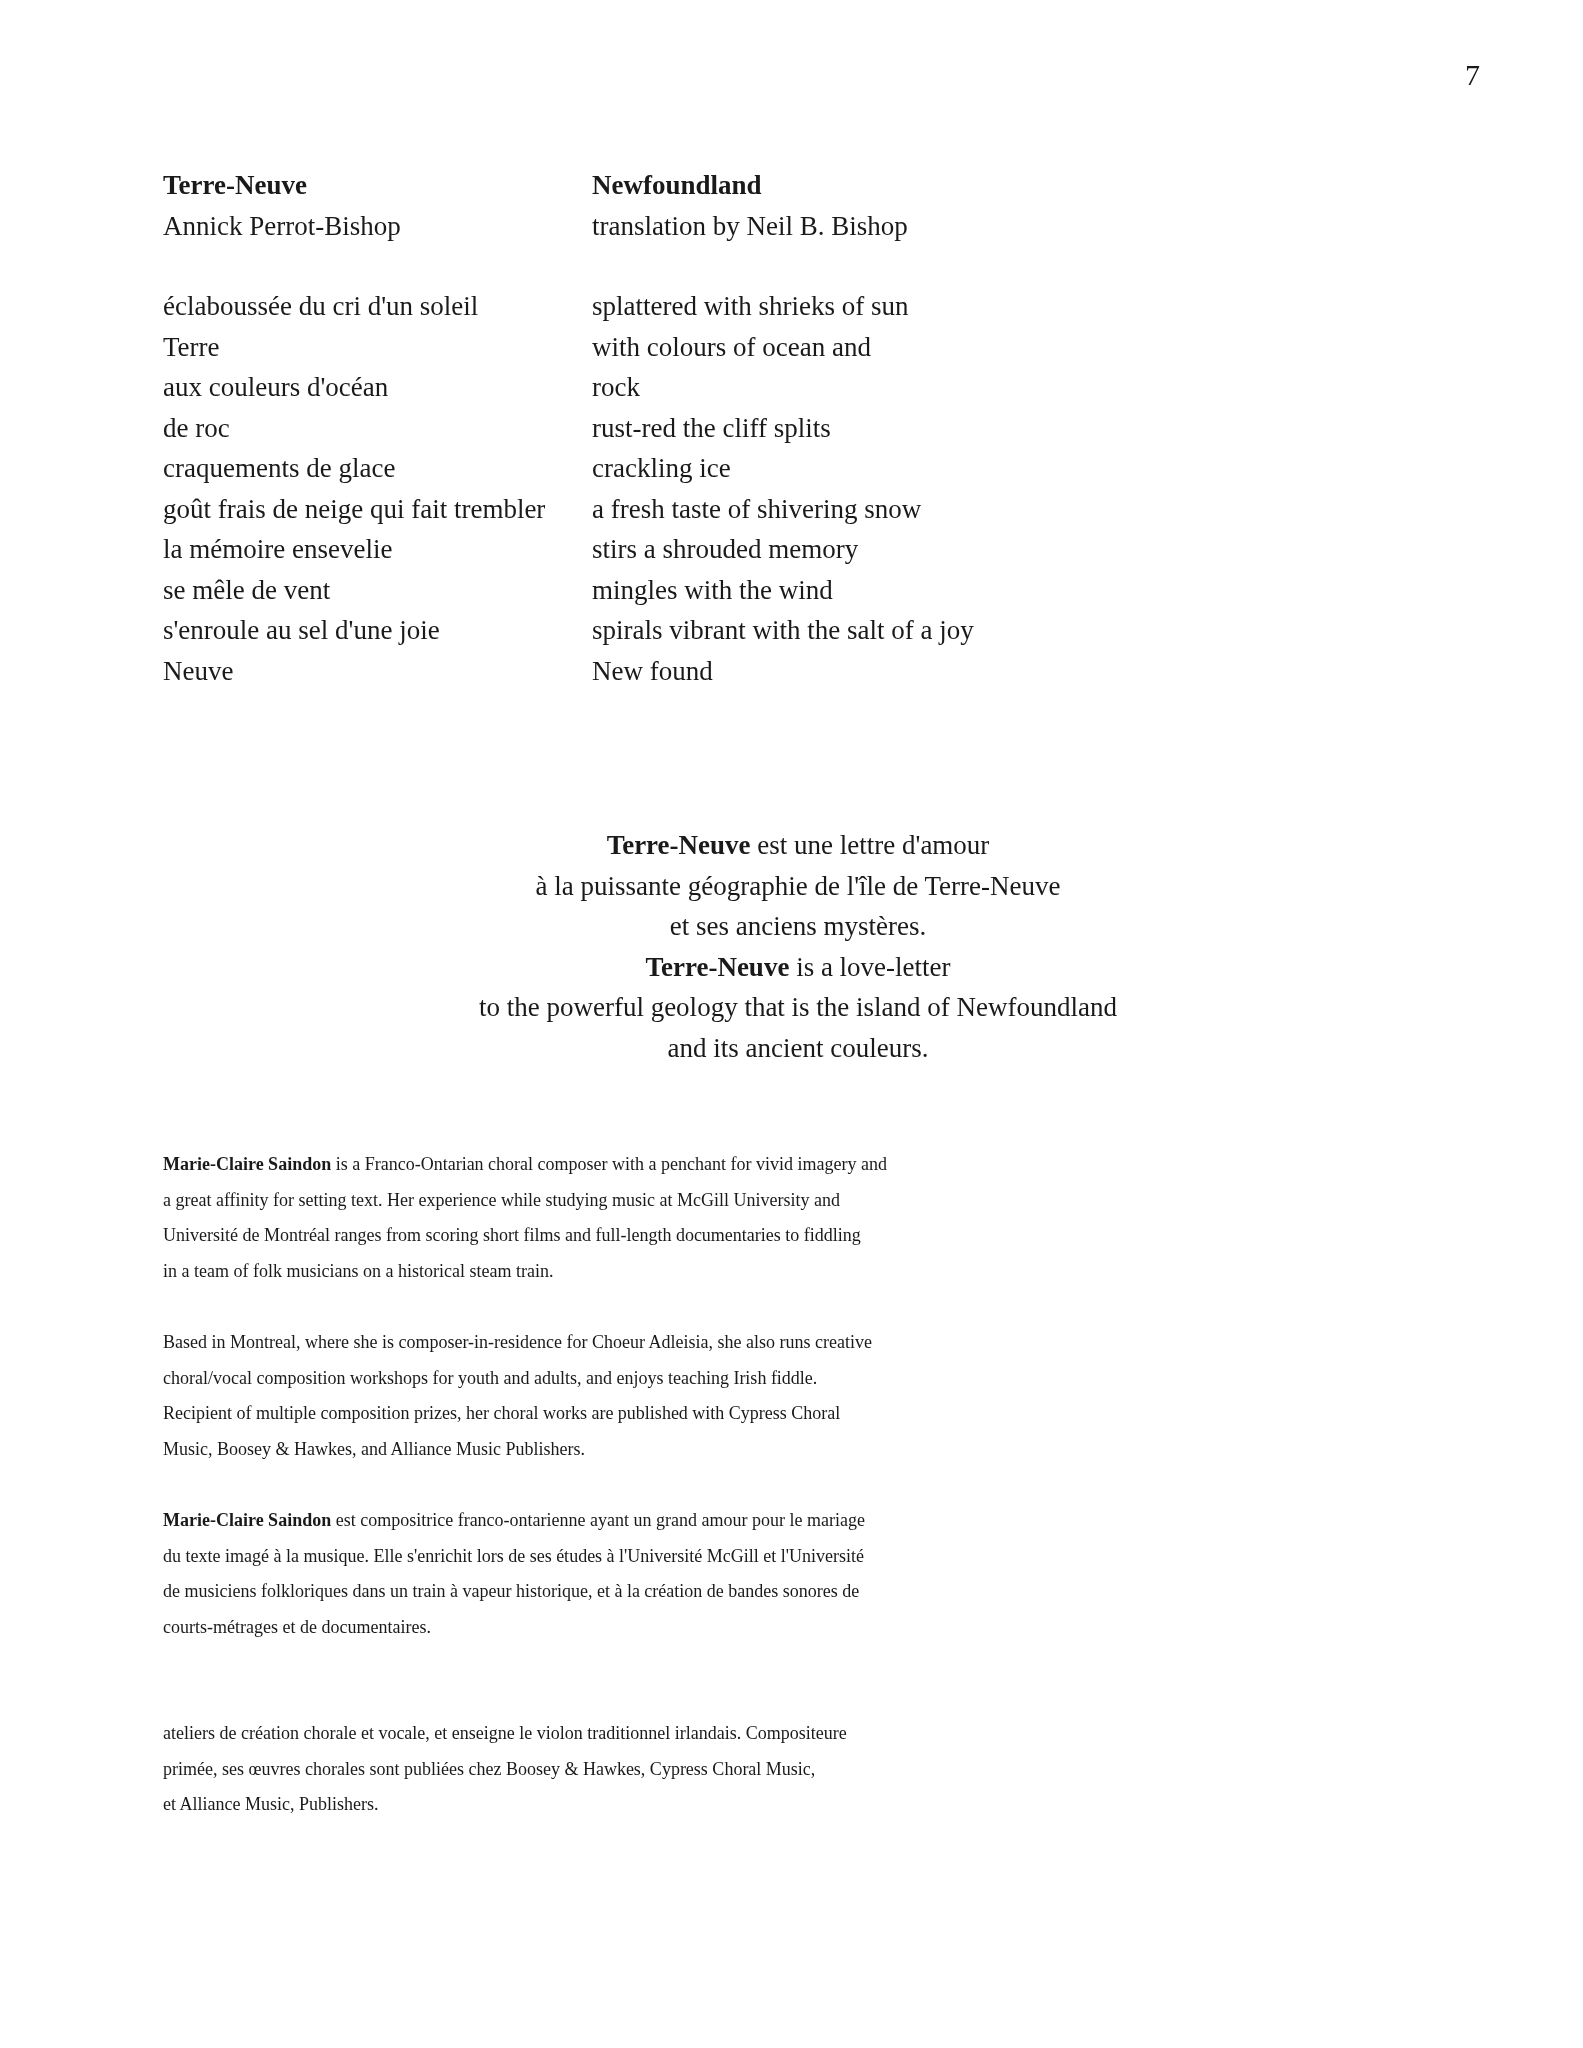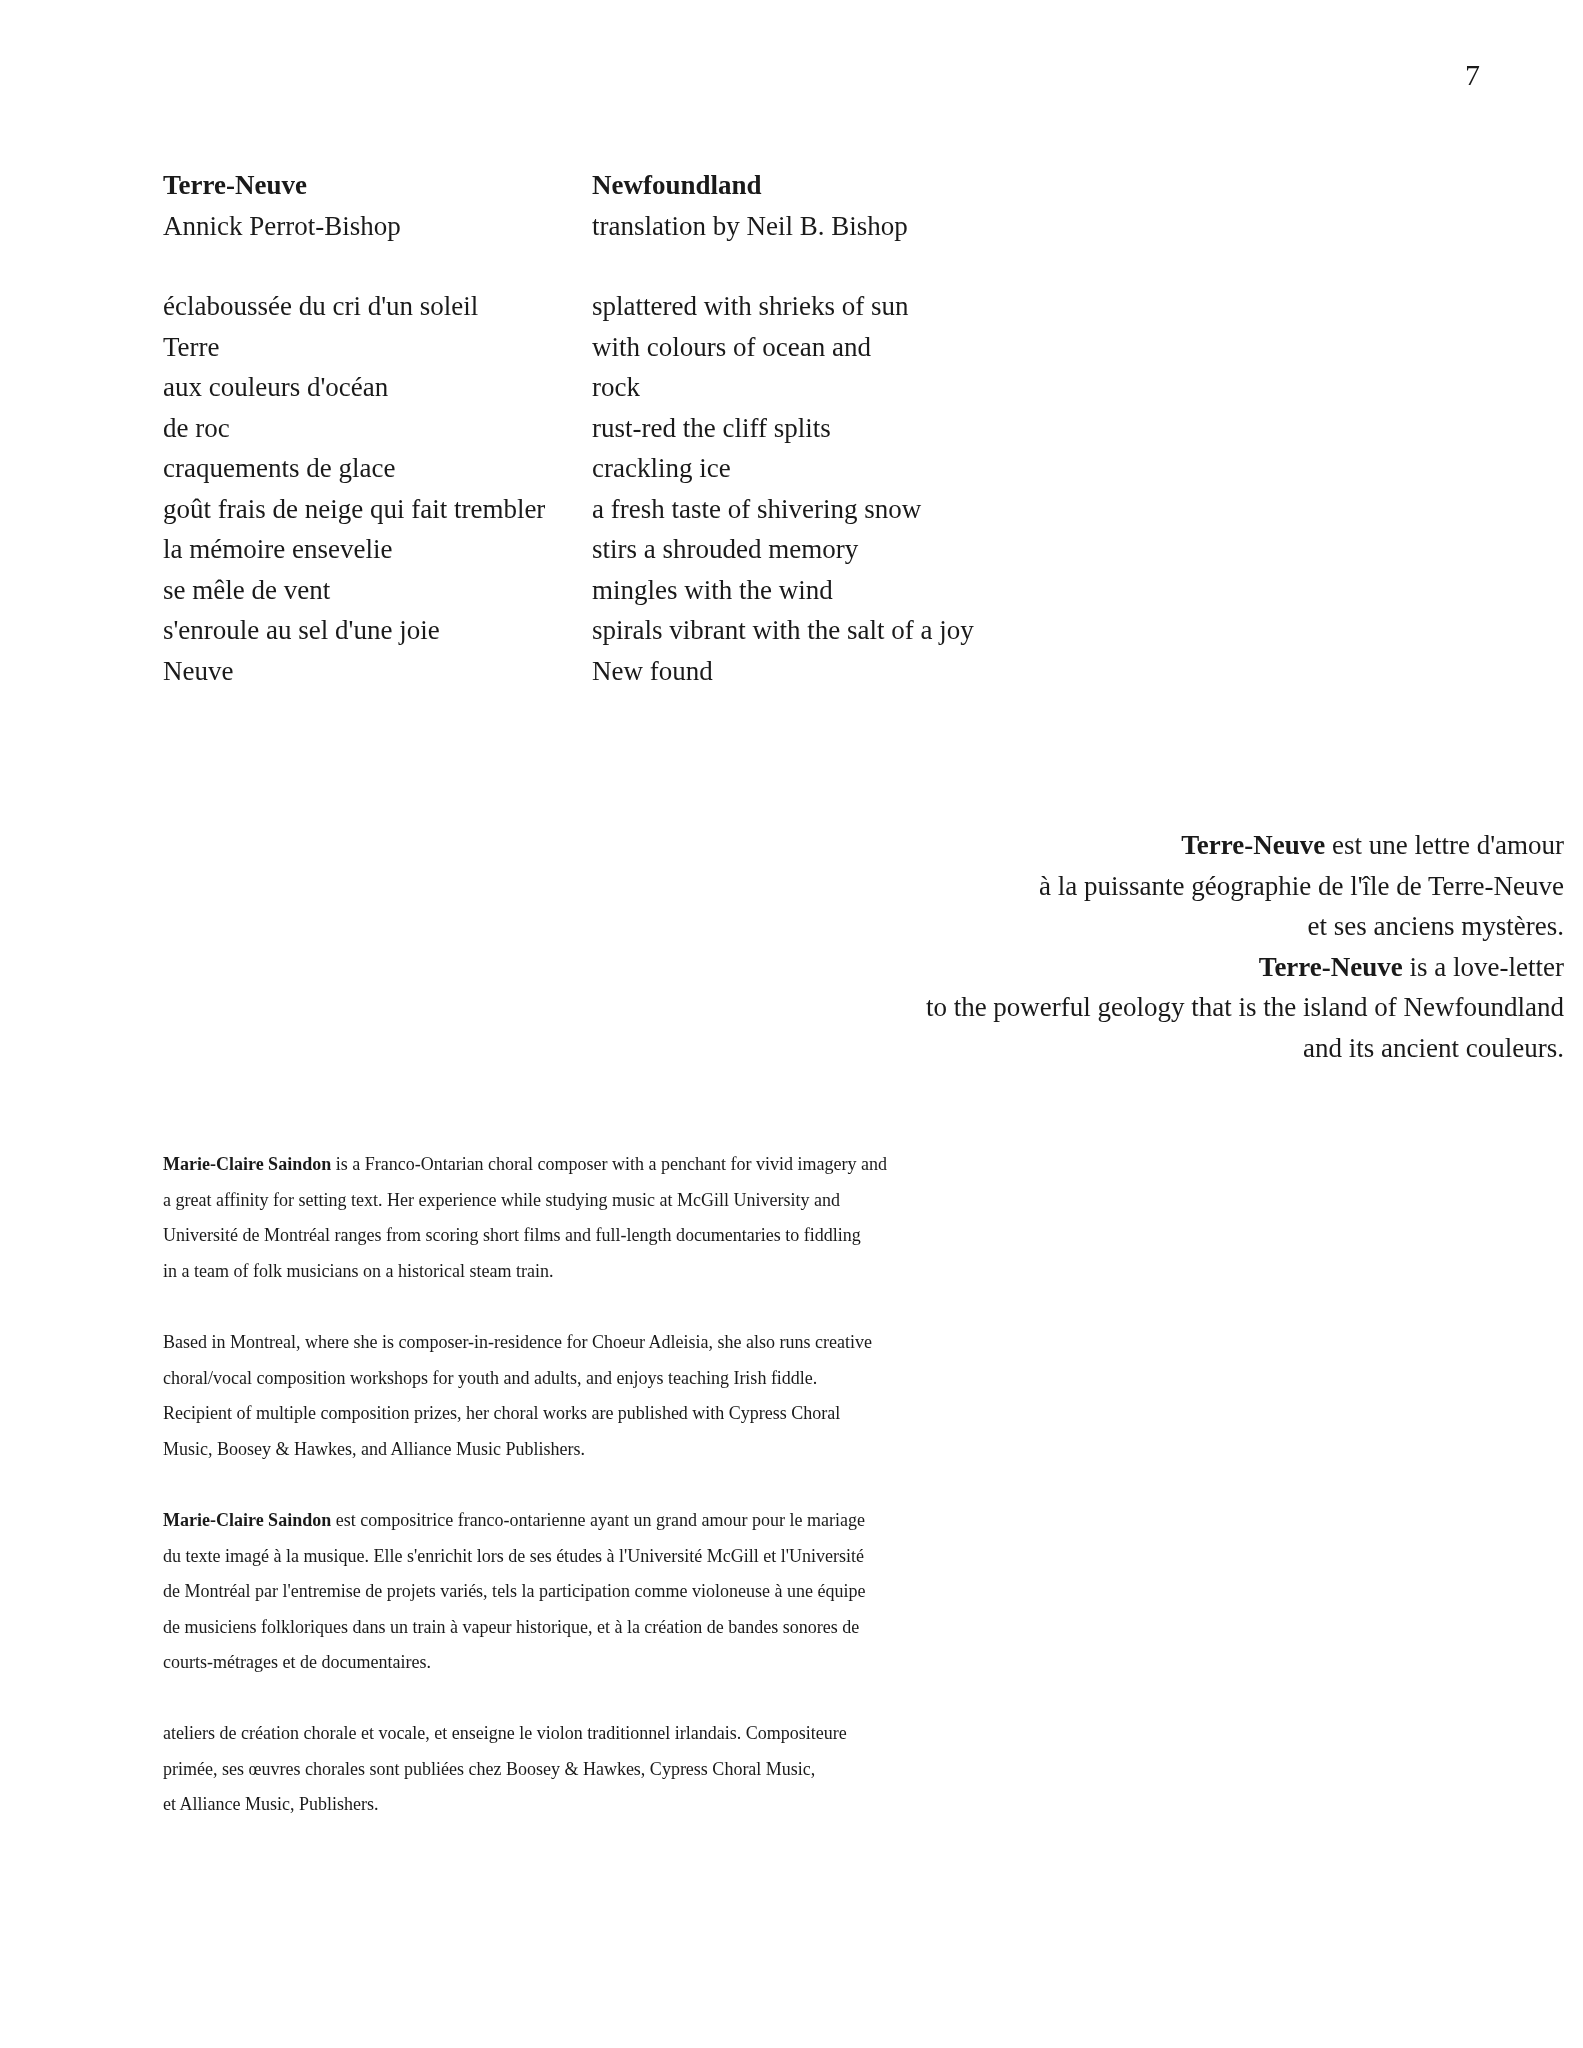--- a/index.html
+++ b/index.html
@@ -29,23 +29,23 @@
     }
     .poem-col.fr { left: 163px; }
     .poem-col.en { left: 592px; }
     .poem-title { font-weight: bold; }
     .poem-author { margin-bottom: 40px; }
     .poem-line { white-space: nowrap; }
 
     .blurb {
       position: absolute;
       top: 825px;
-      left: 0;
+      left: 16px;
       width: 1564px;
-      text-align: right;
+      text-align: center;
       font-size: 27px;
       line-height: 40.5px;
     }
     .blurb b { font-weight: bold; }
 
     .bio {
       position: absolute;
       left: 163px;
       width: 1270px;
       font-size: 18px;
@@ -112,21 +112,20 @@
 <div class="bio bio2">
   <span class="line">Based in Montreal, where she is composer-in-residence for Choeur Adleisia, she also runs creative</span>
   <span class="line">choral/vocal composition workshops for youth and adults, and enjoys teaching Irish fiddle.</span>
   <span class="line">Recipient of multiple composition prizes, her choral works are published with Cypress Choral</span>
   <span class="line">Music, Boosey &amp; Hawkes, and Alliance Music Publishers.</span>
 </div>
 
 <div class="bio bio3">
   <span class="line"><b>Marie-Claire Saindon</b><span> est compositrice franco-ontarienne ayant un grand amour pour le mariage</span></span>
   <span class="line">du texte imagé à la musique. Elle s'enrichit lors de ses études à l'Université McGill et l'Université</span>
-  <span class="line">de Montréal par l'entremise de projets variés, tels la participation comme violoneuse à une équipe</span>
   <span class="line">de musiciens folkloriques dans un train à vapeur historique, et à la création de bandes sonores de</span>
   <span class="line">courts-métrages et de documentaires.</span>
 </div>
 
 <div class="bio bio4">
   <span class="line">ateliers de création chorale et vocale, et enseigne le violon traditionnel irlandais. Compositeure</span>
   <span class="line">primée, ses œuvres chorales sont publiées chez Boosey &amp; Hawkes, Cypress Choral Music,</span>
   <span class="line">et Alliance Music, Publishers.</span>
 </div>
 

